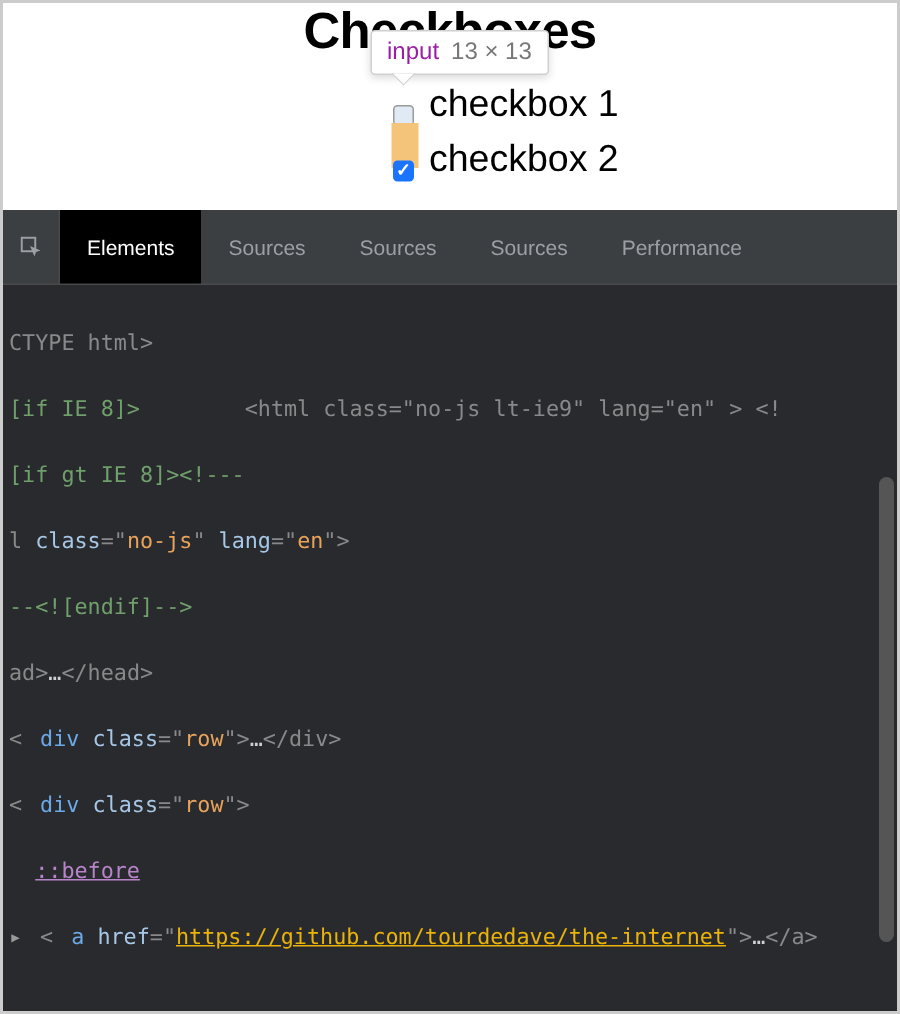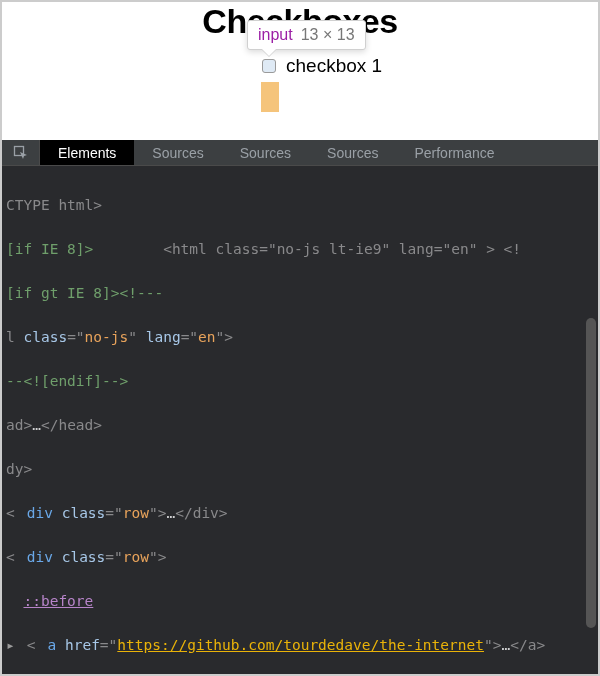--- a/index.html
+++ b/index.html
@@ -5,21 +5,21 @@
     * { margin: 0; padding: 0; box-sizing: border-box; }
     body {
       width: 600px; height: 676px;
       font-family: -apple-system, BlinkMacSystemFont, "Segoe UI", Helvetica, Arial, sans-serif;
       background: #fff; overflow: hidden;
     }
     
     .page-area { height: 140px; background: #fff; position: relative; border: 2px solid #ccc; border-bottom: none; }
     .page-heading { font-size: 34px; font-weight: 800; text-align: center; padding-top: 0px; letter-spacing: -0.5px; }
     .checkbox-list { margin: 14px 0 0 260px; }
-    .cb-row { display: flex; align-items: center; margin: 8px 0; font-size: 19px; }
+    .cb-row { display: flex; align-items: flex-end; margin: 8px 0; font-size: 25px; }
     .cb-box { width: 14px; height: 14px; border: 1px solid #9a9a9a; border-radius: 3px; margin-right: 10px; background: #dfeaf5; }
     .cb-box.checked { background: #1a74ff; border-color: #1a74ff; position: relative; }
     .cb-box.checked::after { content: "✓"; color: #fff; font-size: 12px; font-weight: bold; position: absolute; top: -2px; left: 1px; }
     .cb-highlight { position: absolute; left: 259px; top: 80px; width: 18px; height: 30px; background: #f5c47b; z-index: 0; }
     .tooltip {
       position: absolute; left: 245px; top: 18px; background: #fff;
       border: 1px solid #d0d0d0; border-radius: 3px; padding: 5px 10px;
       box-shadow: 0 2px 6px rgba(0,0,0,0.15); font-size: 16px; z-index: 5;
     }
     .tooltip::after {
@@ -28,21 +28,21 @@
     }
     .tooltip::before {
       content: ""; position: absolute; bottom: -8px; left: 13px;
       border: 8px solid transparent; border-top-color: #d0d0d0; border-bottom: none;
     }
     .tt-tag { color: #9b1fa5; font-weight: 500; }
     .tt-dim { color: #777; margin-left: 8px; }
 
     
     .devtools { height: 536px; background: #292a2d; color: #cfd0d1; font-family: Menlo, Consolas, monospace; font-size: 14.5px; border: 2px solid #ccc; border-top: none; }
-    .tabbar { display: flex; align-items: stretch; background: #3c3f41; height: 26px; border-bottom: 1px solid #4a4a4a; }
+    .tabbar { display: flex; align-items: stretch; background: #3c3f41; height: 50px; border-bottom: 1px solid #4a4a4a; }
     .tab-icon { width: 38px; display: flex; align-items: center; justify-content: center; color: #9aa0a6; border-right: 1px solid #4a4a4a; }
     .tab { padding: 0 18px; display: flex; align-items: center; color: #9aa0a6; cursor: default; font-family: -apple-system, sans-serif; font-size: 14px; }
     .tab.active { background: #000; color: #fff; }
     .dom-tree { padding: 6px 0 6px 4px; line-height: 22px; white-space: pre; overflow: hidden; }
     .dom-line { padding-left: 0; }
     .punc { color: #89898b; }
     .tagname { color: #6aa8e8; padding-left: 12px; }
     .attrname { color: #a7c7e7; }
     .attrval { color: #e8a35b; }
     .comment { color: #6f9f6b; }
@@ -60,20 +60,24 @@
   <div class="page-heading">Checkboxes</div>
   <div class="tooltip">
     <span class="tt-tag">input</span><span class="tt-dim">13 × 13</span>
   </div>
   <div class="cb-highlight"></div>
   <div class="checkbox-list">
     <div class="cb-row">
       <span class="cb-box"></span>
       <span>checkbox 1</span>
     </div>
+    <div class="cb-row">
+      <span class="cb-box checked"></span>
+      <span>checkbox 2</span>
+    </div>
   </div>
 </div>
 
 <div class="devtools" style="position:relative;">
   <div class="tabbar">
     <div class="tab-icon">
       <svg width="16" height="16" viewBox="0 0 16 16">
           <rect x="1.5" y="1.5" width="9" height="9" fill="none" stroke="#9aa0a6" stroke-width="1.3"></rect>
           <path d="M7 7 L14 10 L11 11 L10 14 Z" fill="#9aa0a6"></path>
         </svg>
@@ -85,21 +89,20 @@
     <div class="tab">Performance</div>
   </div>
 
   <div class="dom-tree">
 <div class="dom-line"><span class="punc">CTYPE html&gt;</span></div>
 <div class="dom-line"><span class="comment">[if IE 8]&gt;</span>        <span class="punc">&lt;html class="no-js lt-ie9" lang="en" &gt; &lt;!</span></div>
 <div class="dom-line"><span class="comment">[if gt IE 8]&gt;&lt;!---</span></div>
 <div class="dom-line"><span class="punc">l </span><span class="attrname">class</span><span class="punc">="</span><span class="attrval">no-js</span><span class="punc">" </span><span class="attrname">lang</span><span class="punc">="</span><span class="attrval">en</span><span class="punc">"&gt;</span></div>
 <div class="dom-line"><span class="comment">--&lt;![endif]--&gt;</span></div>
 <div class="dom-line"><span class="punc">ad&gt;</span><span class="ellipsis">…</span><span class="punc">&lt;/head&gt;</span></div>
-<div class="dom-line"><span class="punc">dy&gt;</span></div>
 <div class="dom-line"><span class="punc">&lt;</span><span class="tagname">div</span> <span class="attrname">class</span><span class="punc">="</span><span class="attrval">row</span><span class="punc">"&gt;</span><span class="ellipsis">…</span><span class="punc">&lt;/div&gt;</span></div>
 <div class="dom-line"><span class="punc">&lt;</span><span class="tagname">div</span> <span class="attrname">class</span><span class="punc">="</span><span class="attrval">row</span><span class="punc">"&gt;</span></div>
 <div class="dom-line">  <span class="pseudo">::before</span></div>
 <div class="dom-line"><span class="arrow right"></span> <span class="punc">&lt;</span><span class="tagname">a</span> <span class="attrname">href</span><span class="punc">="</span><span class="link">https://github.com/tourdedave/the-internet</span><span class="punc">"&gt;</span><span class="ellipsis">…</span><span class="punc">&lt;/a&gt;</span></div>
 
 
 
 
 
 

